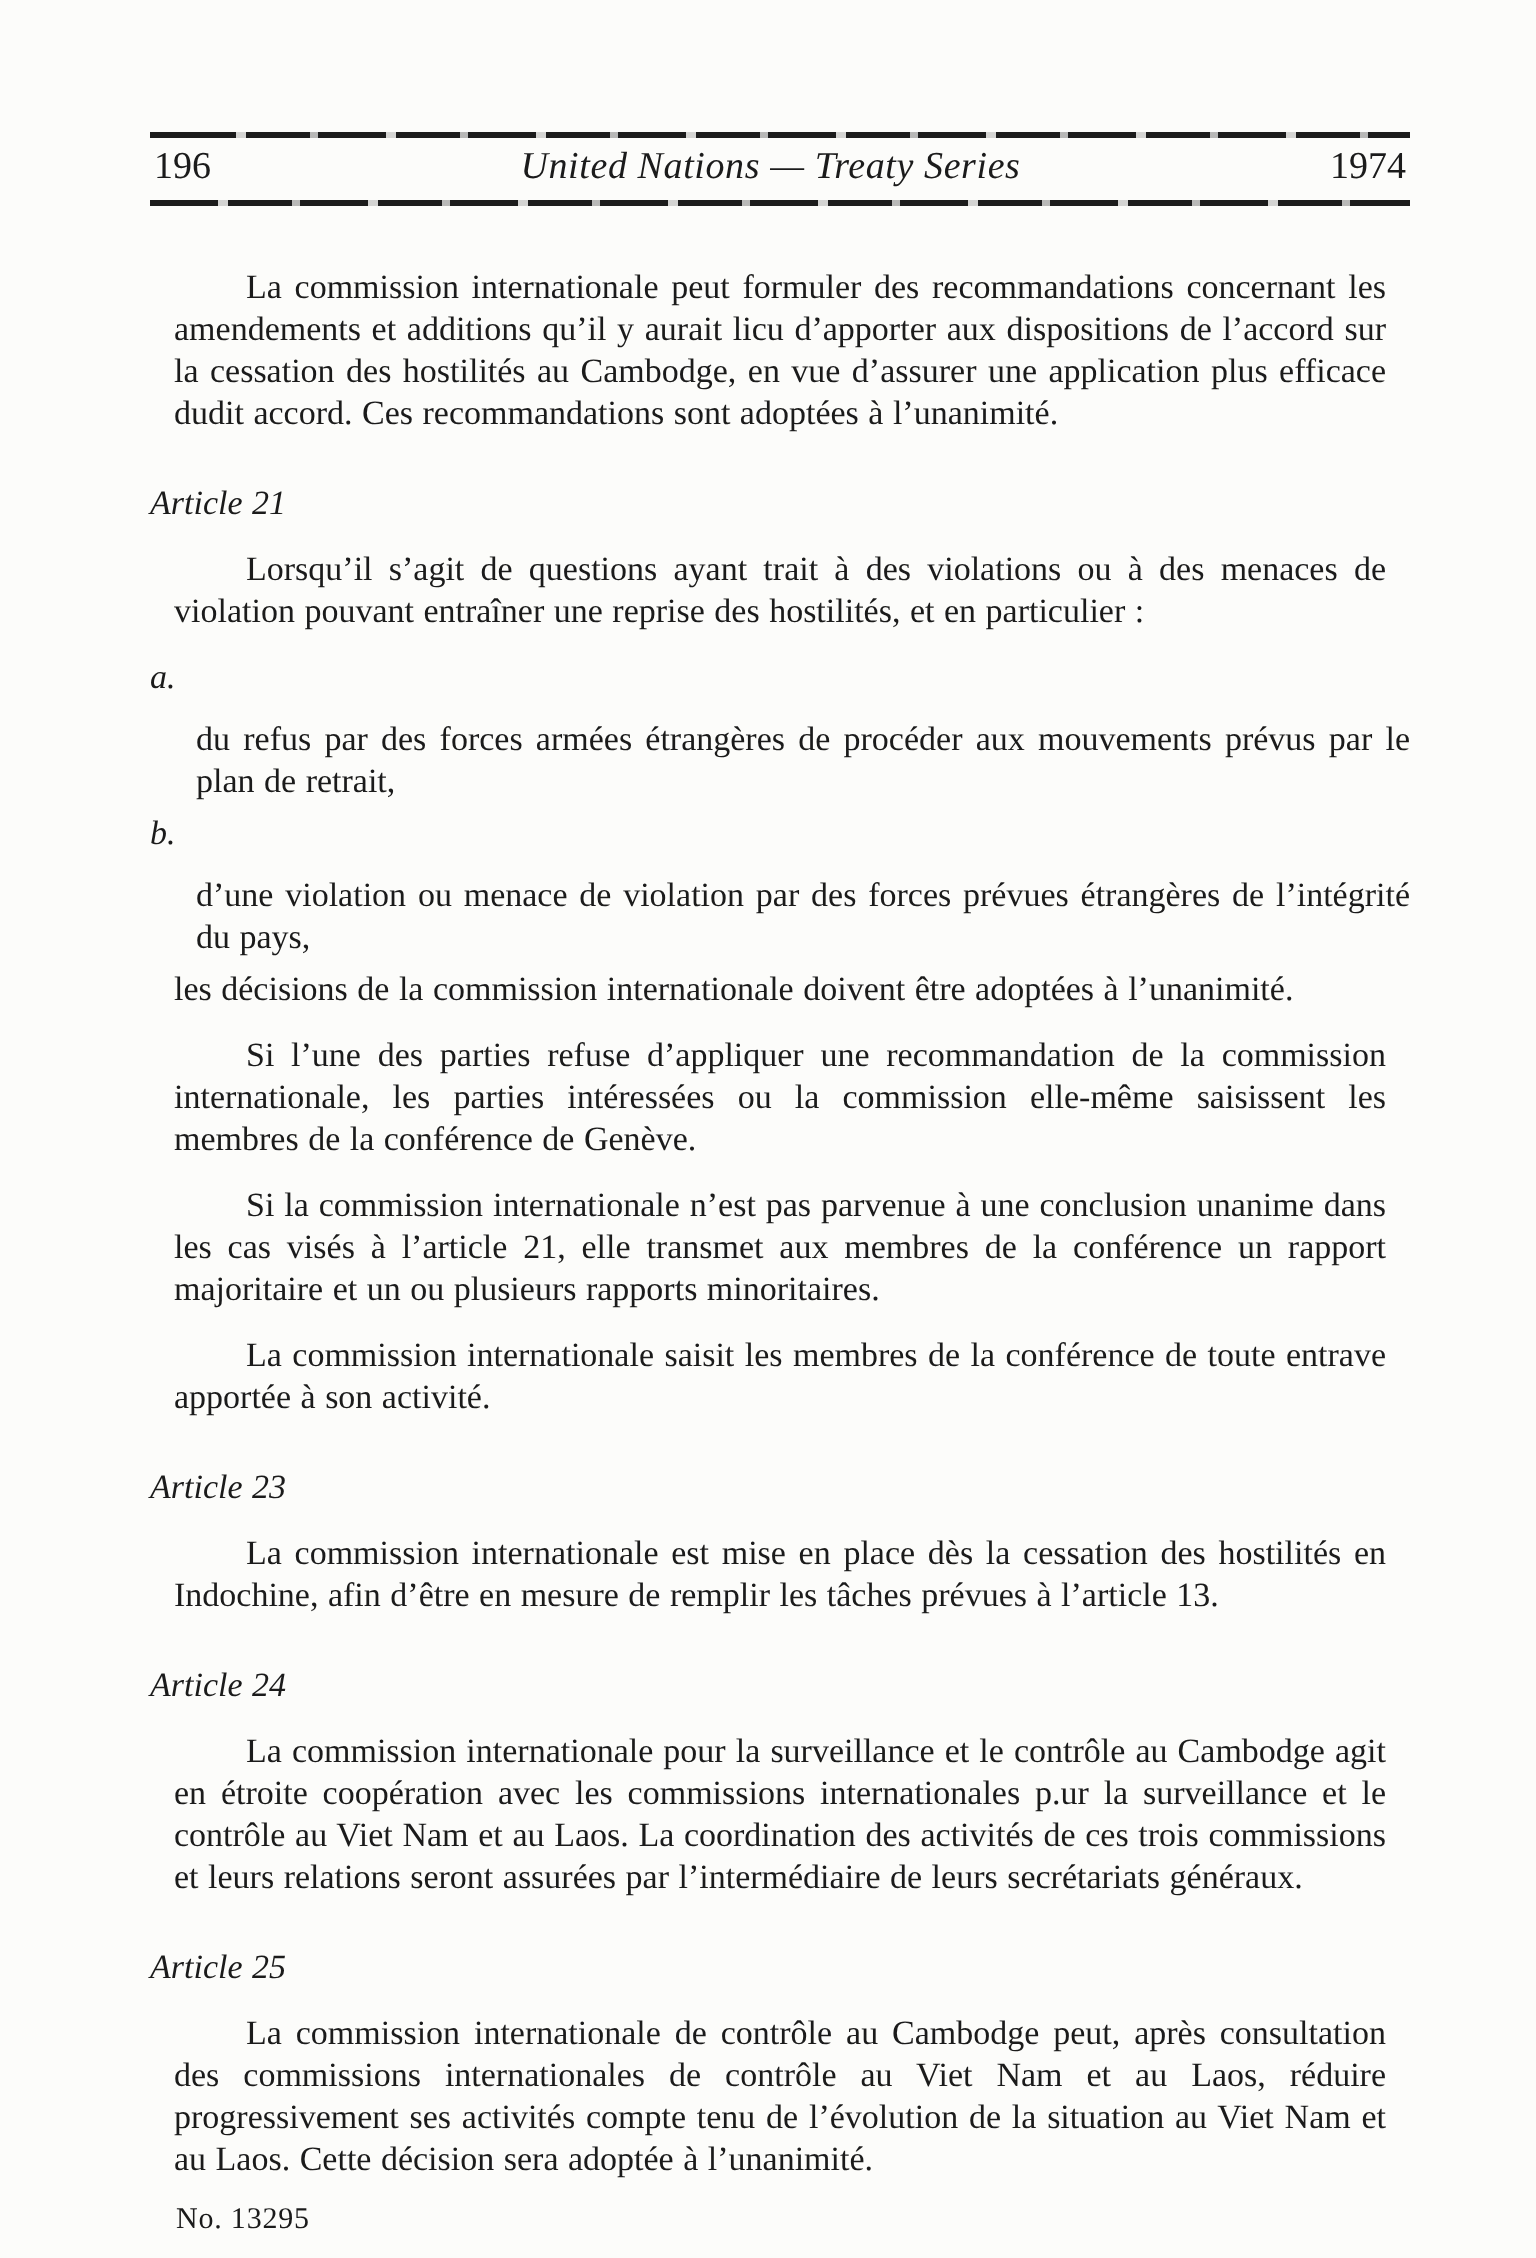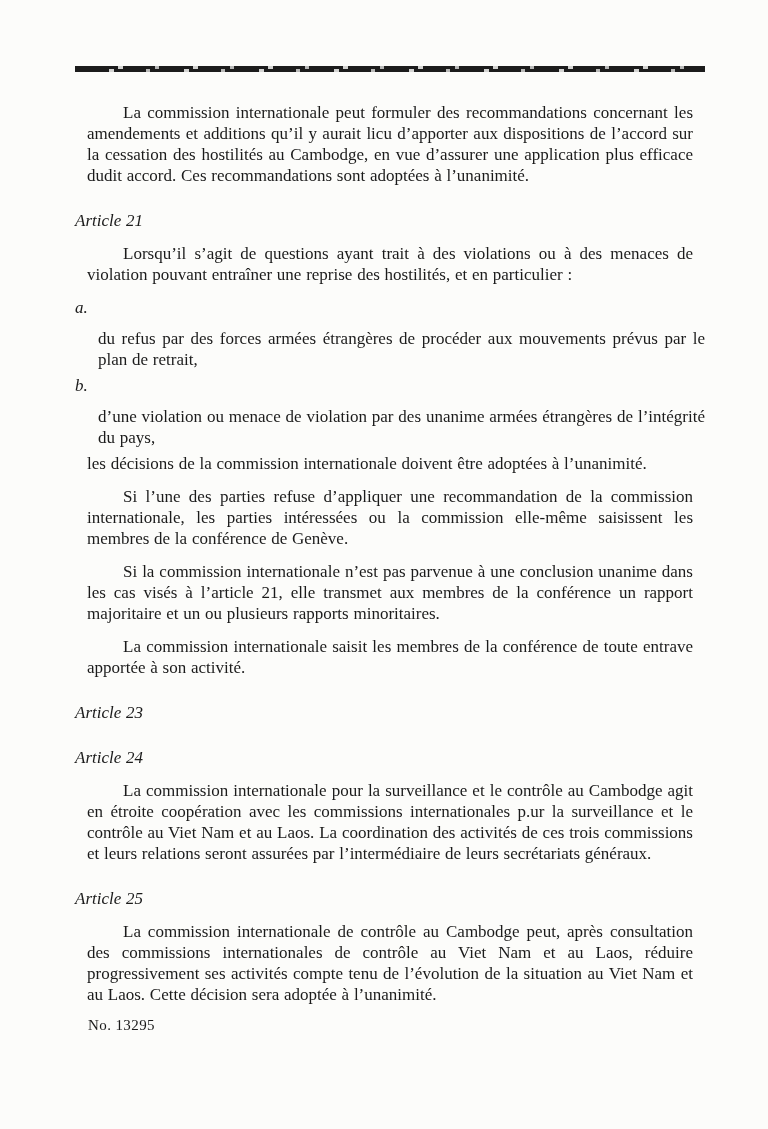--- a/index.html
+++ b/index.html
@@ -81,49 +81,55 @@
     letter-spacing: 0.4px;
   }
 </style>
 </head>
 <body>
 
 <div class="page">
 
   <header class="running-header">
     <div class="rule rule-top"></div>
+    <div class="header-row">
+      <span class="pageno">196</span>
+      <span class="series-title">United Nations — Treaty Series</span>
+      <span class="year">1974</span>
+    </div>
     <div class="rule rule-bottom"></div>
   </header>
 
   <main class="treaty-text">
 
     <p class="para indent intro-block">La commission internationale peut formuler des recommandations concernant les amendements et additions qu’il y aurait licu d’apporter aux dispositions de l’accord sur la cessation des hostilités au Cambodge, en vue d’assurer une application plus efficace dudit accord. Ces recommandations sont adoptées à l’unanimité.</p>
 
     <section>
       <h2 class="article-heading">Article 21</h2>
       <p class="para indent">Lorsqu’il s’agit de questions ayant trait à des violations ou à des menaces de violation pouvant entraîner une reprise des hostilités, et en particulier :</p>
       <div class="list-item">
         <span class="list-label">a.</span>
         <span class="list-text">du refus par des forces armées étrangères de procéder aux mouvements prévus par le plan de retrait,</span>
       </div>
       <div class="list-item">
         <span class="list-label">b.</span>
-        <span class="list-text">d’une violation ou menace de violation par des unanime armées étrangères de l’intégrité du pays,</span>
+        <span class="list-text">d’une violation ou menace de violation par des forces prévues étrangères de l’intégrité du pays,</span>
       </div>
       <p class="para closing-line">les décisions de la commission internationale doivent être adoptées à l’unanimité.</p>
     </section>
 
     <section>
       <p class="para indent">Si l’une des parties refuse d’appliquer une recommandation de la commission internationale, les parties intéressées ou la commission elle-même saisissent les membres de la conférence de Genève.</p>
       <p class="para indent">Si la commission internationale n’est pas parvenue à une conclusion unanime dans les cas visés à l’article 21, elle transmet aux membres de la conférence un rapport majoritaire et un ou plusieurs rapports minoritaires.</p>
       <p class="para indent">La commission internationale saisit les membres de la conférence de toute entrave apportée à son activité.</p>
     </section>
 
     <section>
       <h2 class="article-heading">Article 23</h2>
+      <p class="para indent">La commission internationale est mise en place dès la cessation des hostilités en Indochine, afin d’être en mesure de remplir les tâches prévues à l’article 13.</p>
     </section>
 
     <section>
       <h2 class="article-heading">Article 24</h2>
       <p class="para indent">La commission internationale pour la surveillance et le contrôle au Cambodge agit en étroite coopération avec les commissions internationales p.ur la surveillance et le contrôle au Viet Nam et au Laos. La coordination des activités de ces trois commissions et leurs relations seront assurées par l’intermédiaire de leurs secrétariats généraux.</p>
     </section>
 
     <section>
       <h2 class="article-heading">Article 25</h2>
       <p class="para indent">La commission internationale de contrôle au Cambodge peut, après consultation des commissions internationales de contrôle au Viet Nam et au Laos, réduire progressivement ses activités compte tenu de l’évolution de la situation au Viet Nam et au Laos. Cette décision sera adoptée à l’unanimité.</p>

